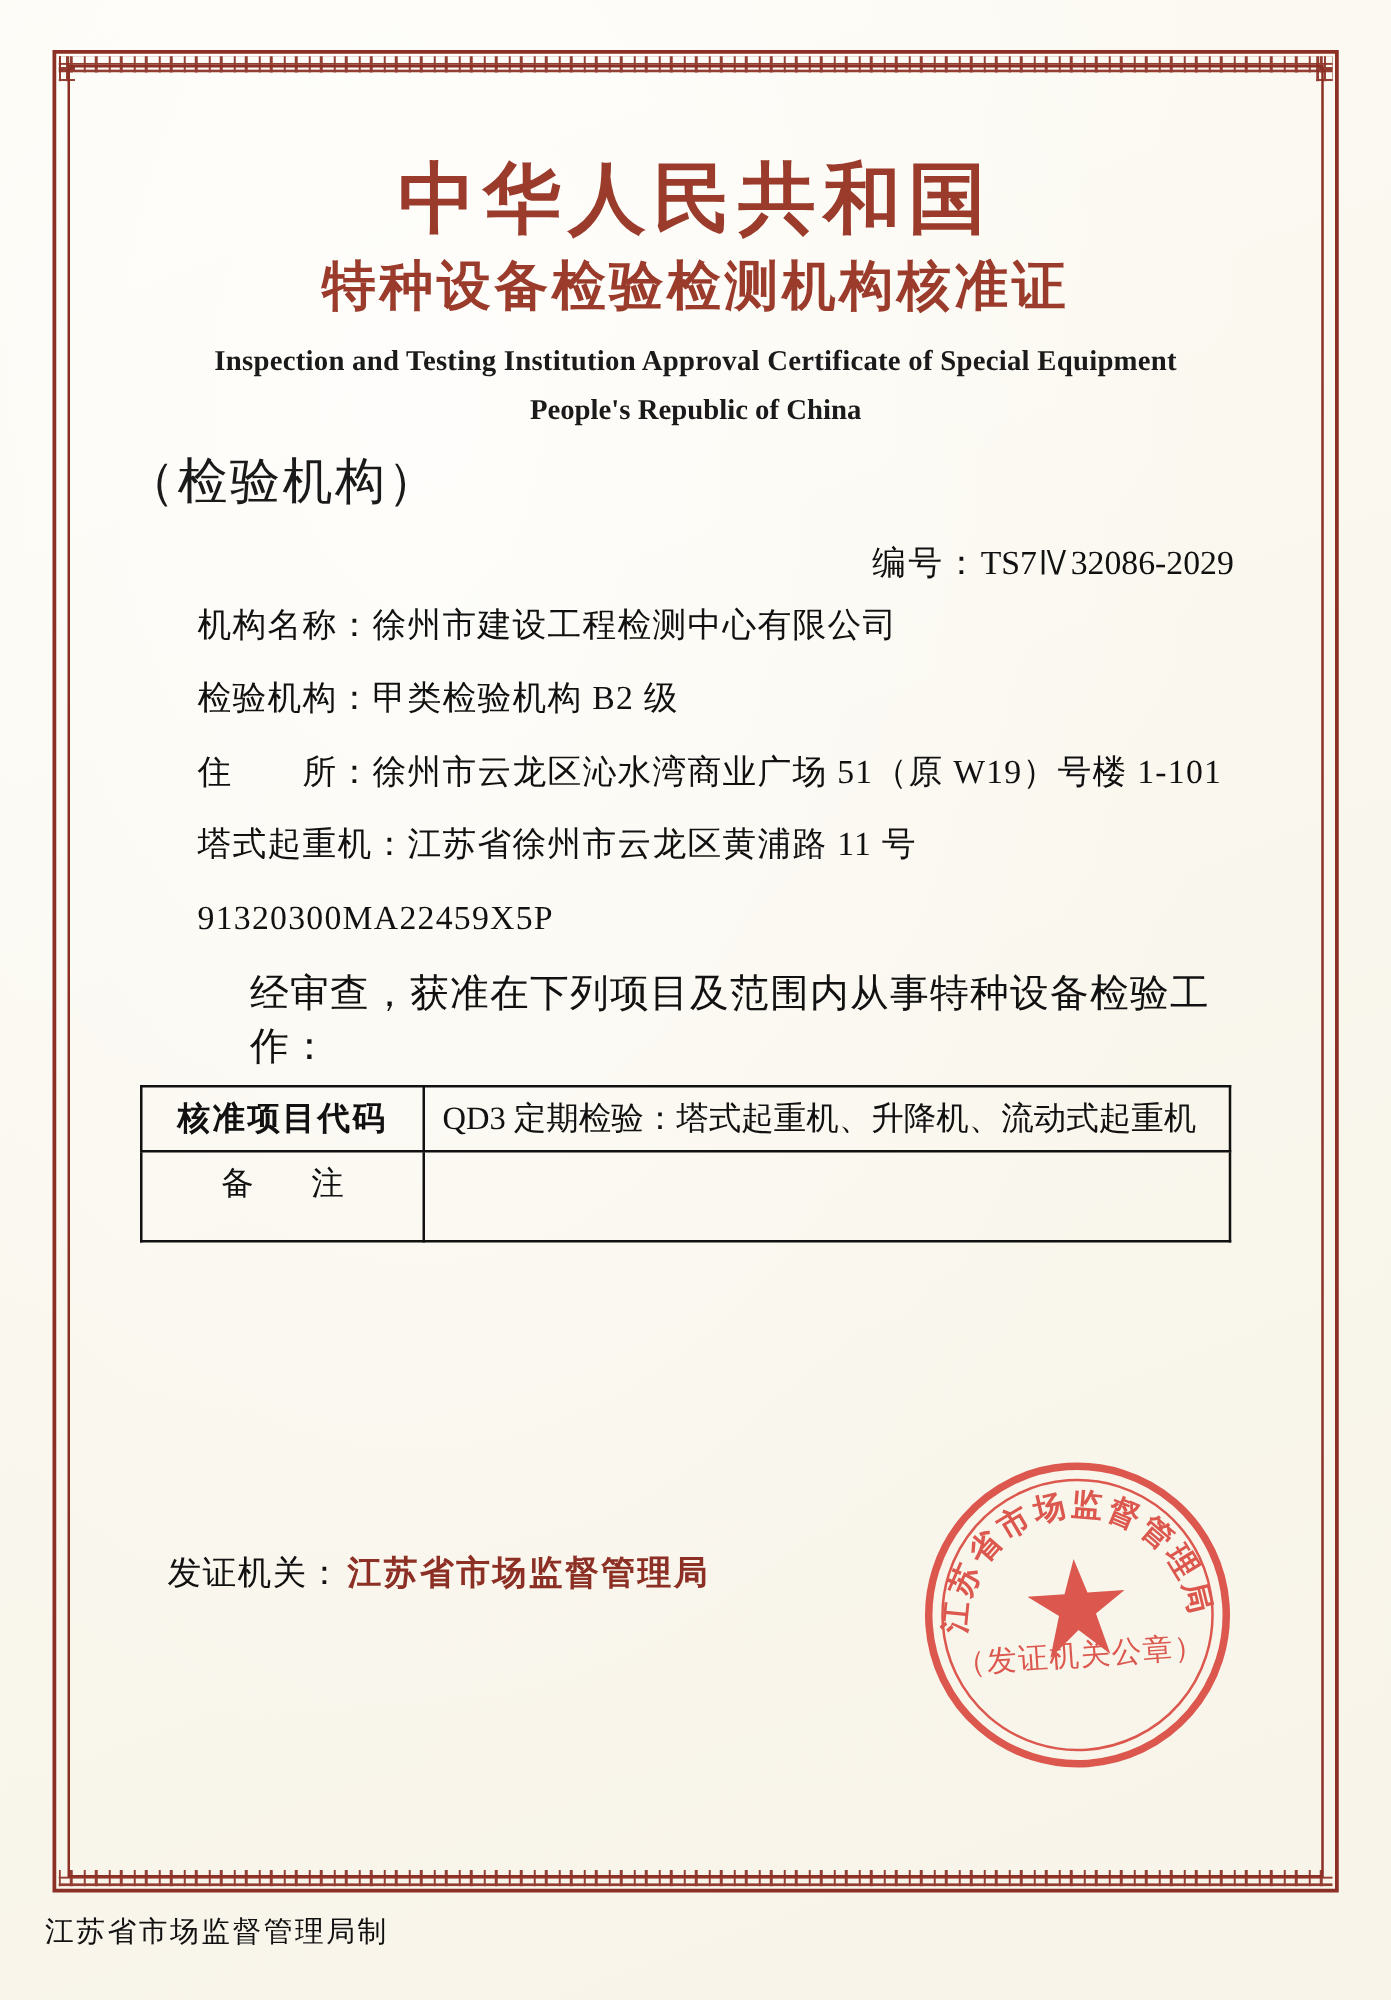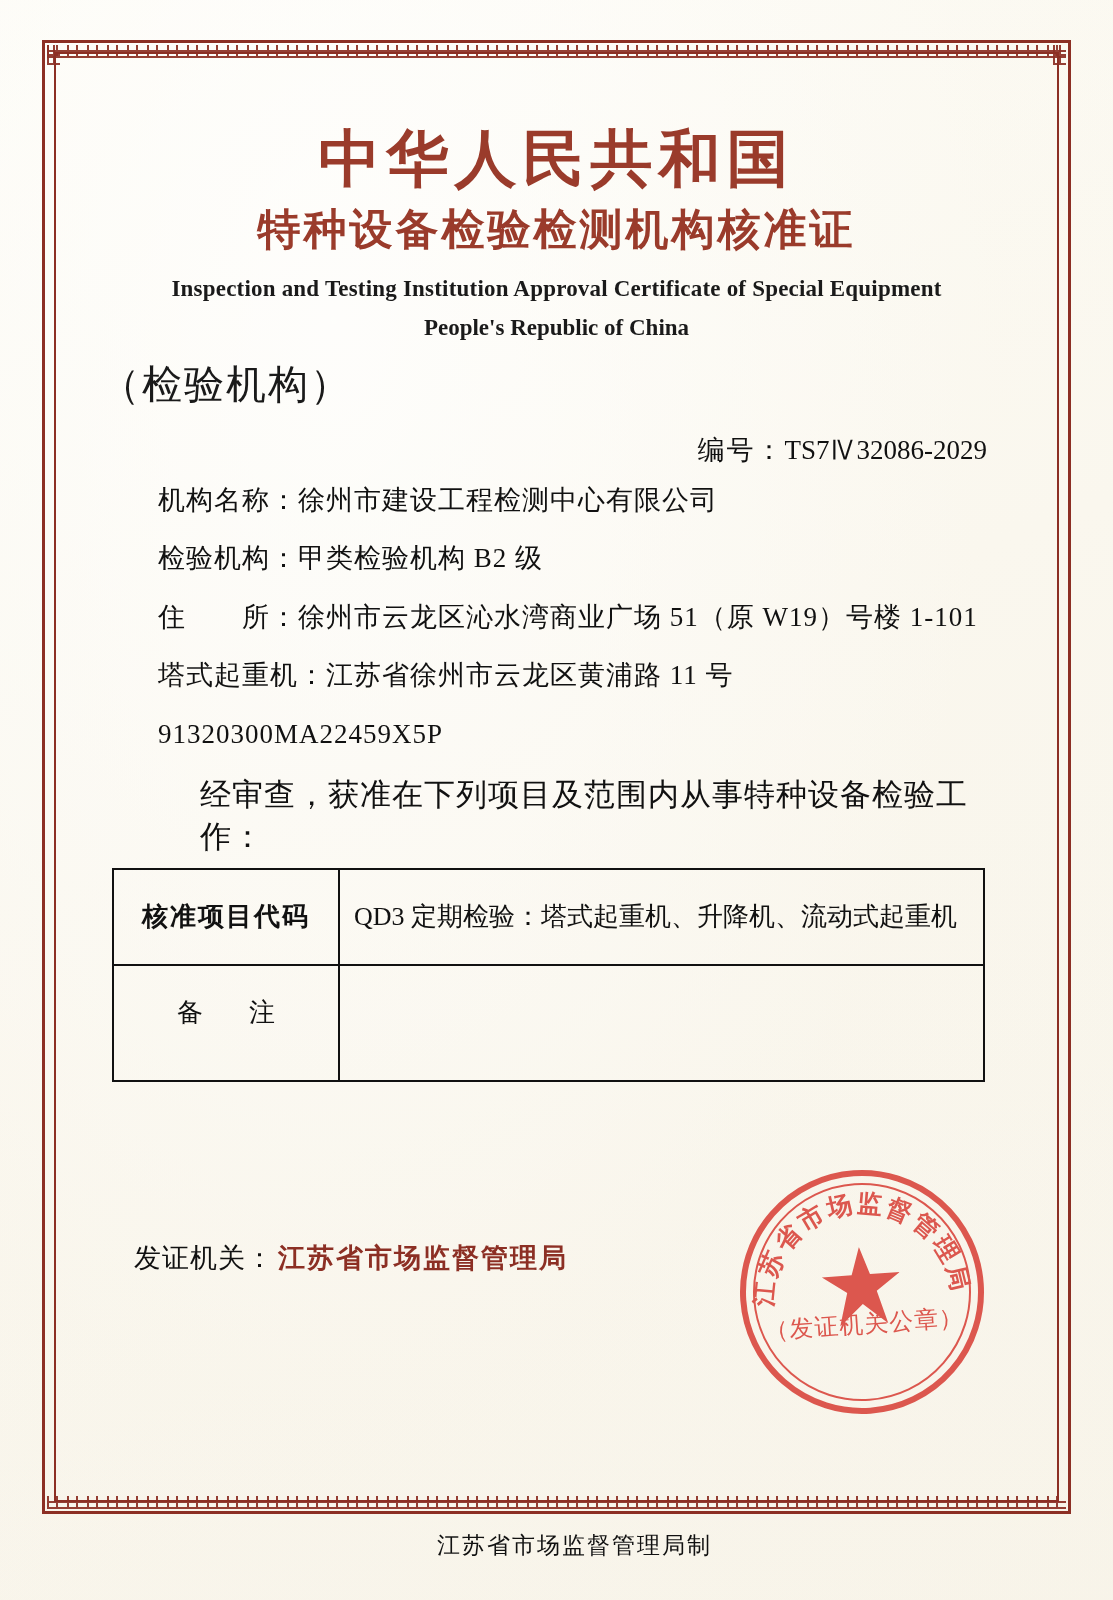--- a/index.html
+++ b/index.html
@@ -192,21 +192,21 @@
 
   
   table.approval {
     border-collapse: collapse;
     width: 873px;
     margin-left: 12px;
     table-layout: fixed;
   }
   table.approval td {
     border: 2px solid #111;
-    padding: 28px 14px;
+    padding: 6px 14px;
     font-size: 26px;
     color: #111;
     vertical-align: top;
     line-height: 1.45;
   }
   td.head-cell {
     width: 196px;
     text-align: center;
     font-weight: bold;
     letter-spacing: 2px;
@@ -305,21 +305,21 @@
     font-size: 24px;
     letter-spacing: 1px;
     font-family: "DejaVu Serif", "Liberation Serif", serif;
   }
 
   .bottom-note {
     position: absolute;
     left: 0;
     right: 0;
     top: 1530px;
-    text-align: center;
+    text-align: left;
     font-size: 23px;
     color: #111;
     letter-spacing: 2px;
     margin-left: 36px;
   }
 </style>
 </head>
 <body>
 
 <div class="page">

